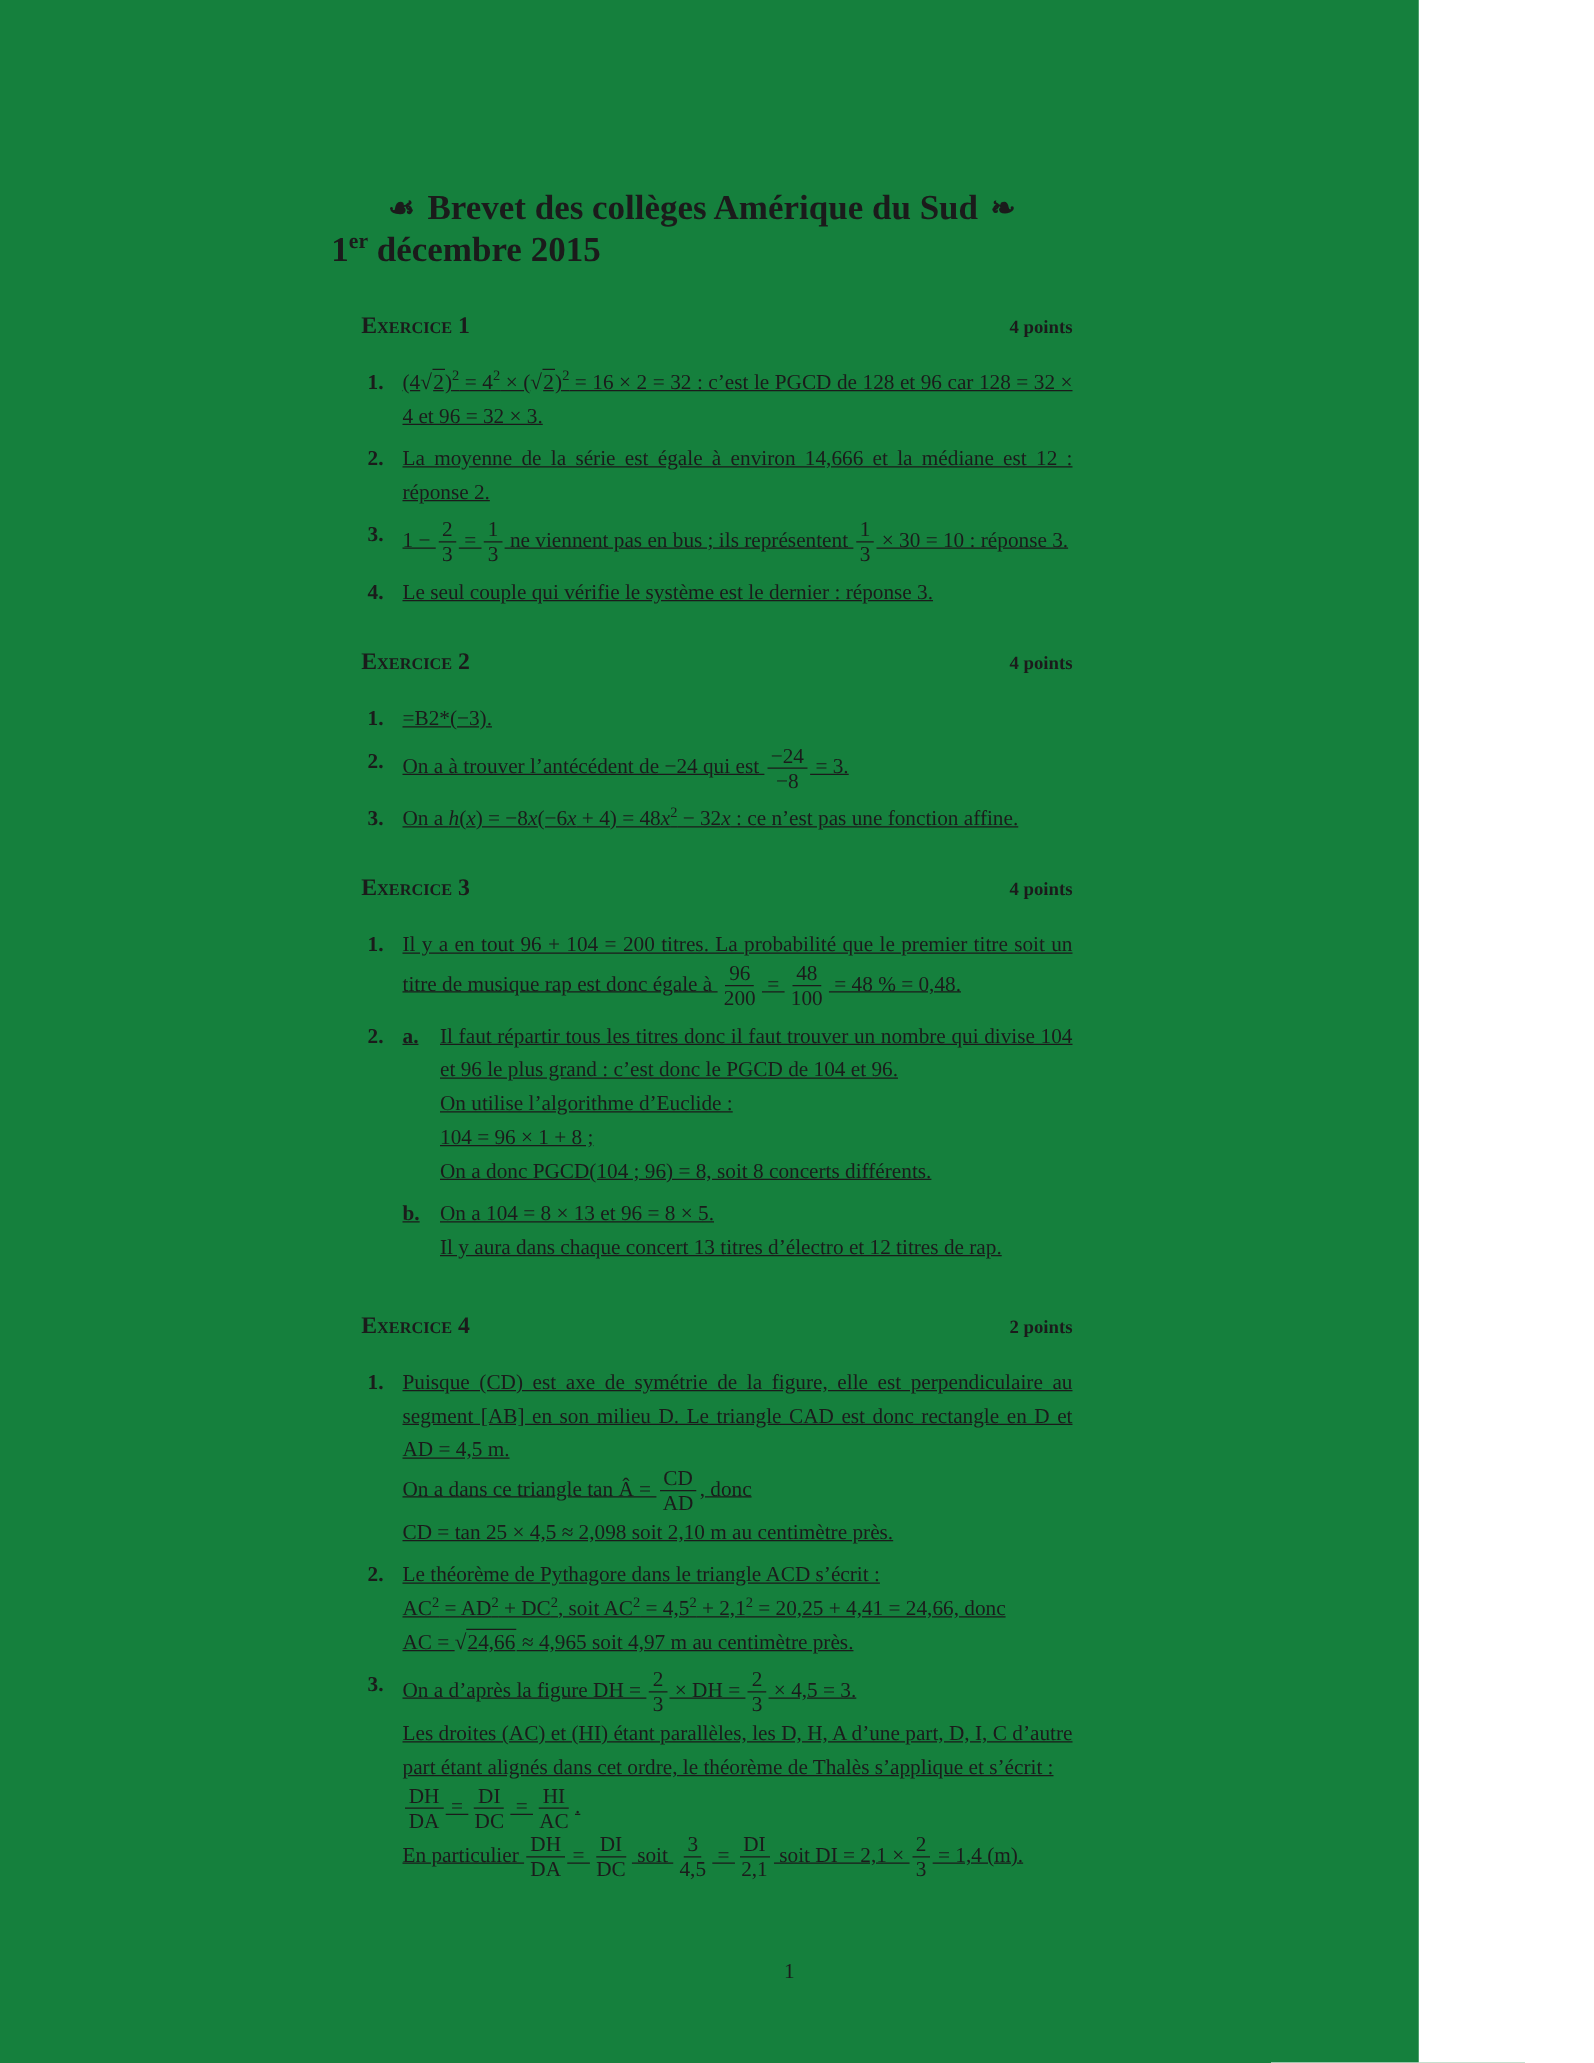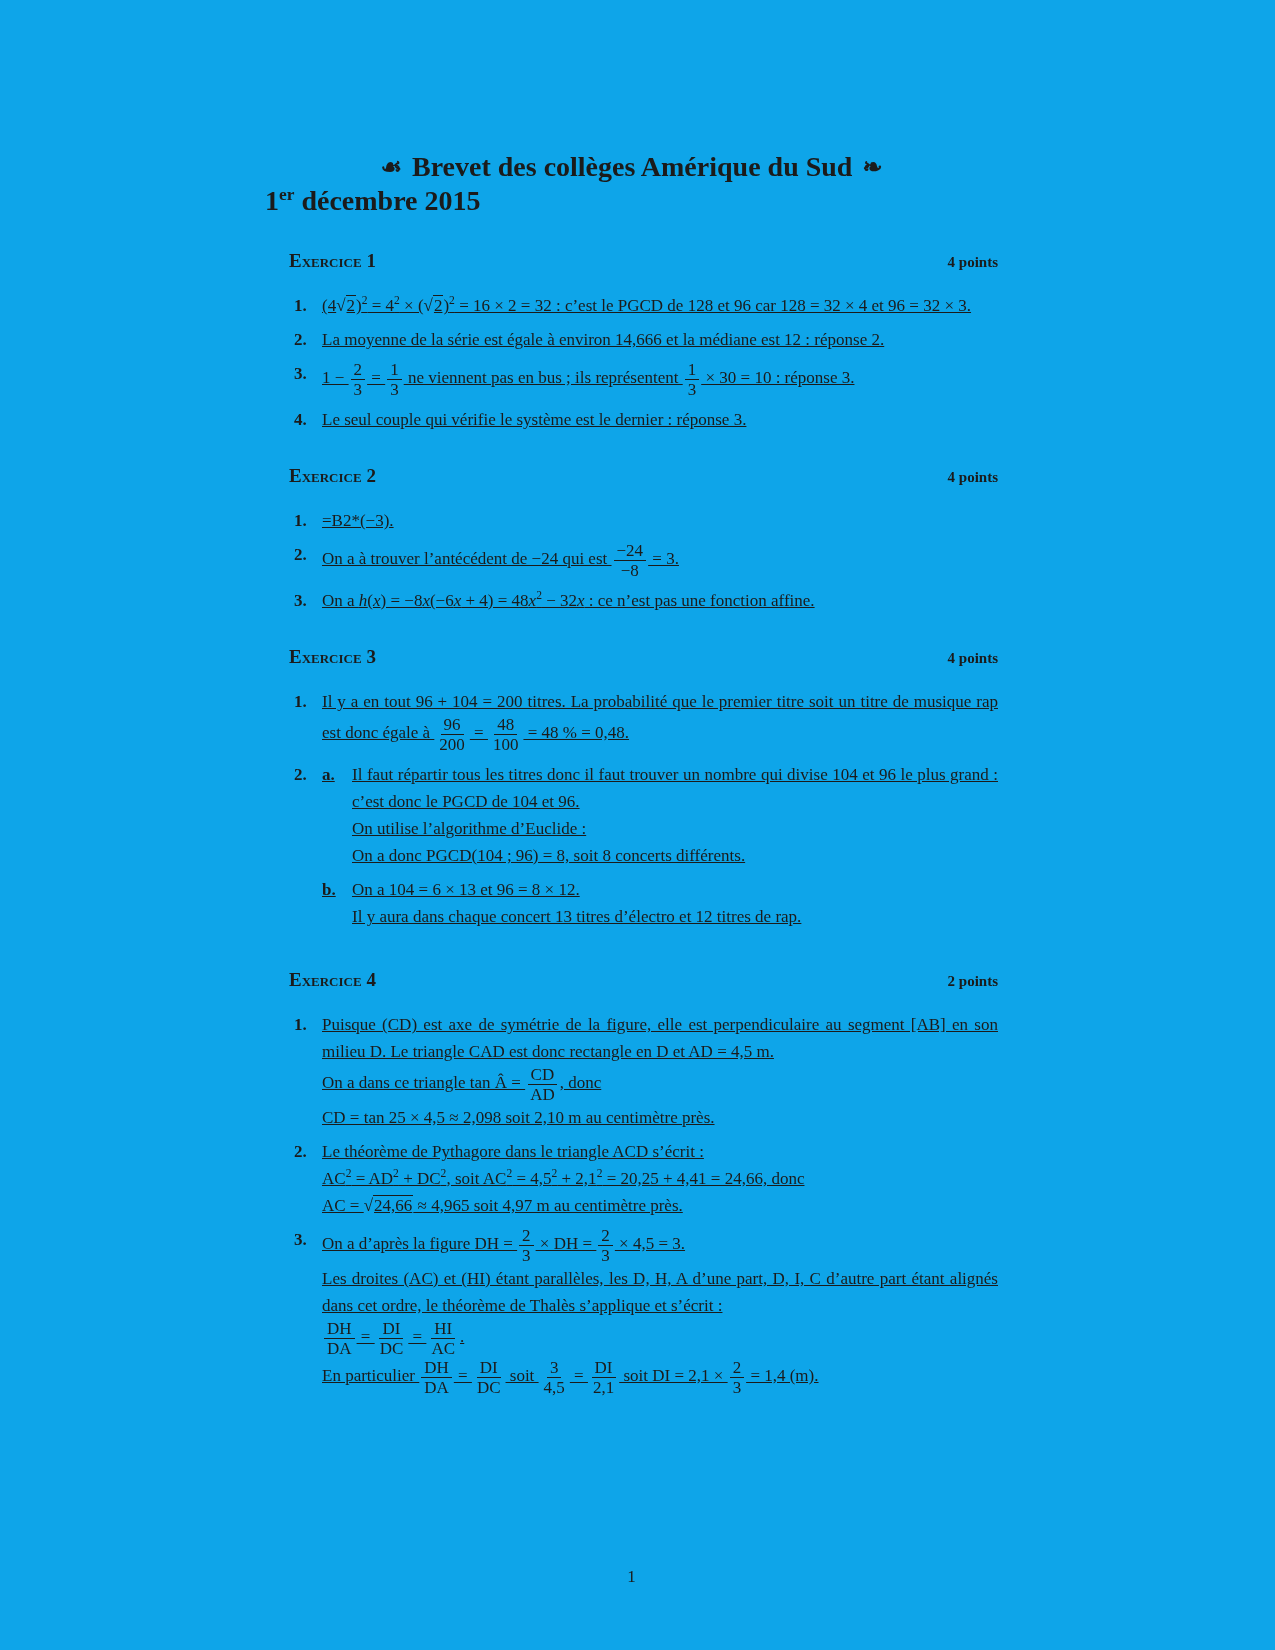--- a/index.html
+++ b/index.html
@@ -1,21 +1,21 @@
 <!DOCTYPE html>
 <html lang="fr"><head>
 <meta charset="utf-8">
 <style>
   html,body{margin:0;padding:0;background:#ffffff;}
   .page{
     position:relative;
-    width:1275px;height:1650px;
+    width:1135px;height:1650px;
     box-sizing:border-box;
     padding:150px 277px 0 265px;
-    background:#0ea5e9;
+    background:#15803d;
     color:#1b1b1b;
     font-family:"Liberation Serif","DejaVu Serif",serif;
     font-size:17px;
     line-height:27px;
     overflow:hidden;
   }
   .doc-title{
     font-weight:700;
     font-size:28px;
     line-height:34px;
@@ -189,28 +189,29 @@
   </div>
 
   <div class="item">
     <span class="item-label">2.</span>
     <div class="item-body">
   <div class="subitem">
     <span class="sub-label">a.</span>
     <div class="sub-body">
                   <div class="para">Il faut répartir tous les titres donc il faut trouver un nombre qui divise 104 et 96 le plus grand : c’est donc le PGCD de 104 et 96.</div>
                   <div class="para">On utilise l’algorithme d’Euclide :</div>
+                  <div class="para">104 = 96 × 1 + 8 ;</div>
                   <div class="para">On a donc PGCD(104 ; 96) = 8, soit 8 concerts différents.</div>
                 </div>
   </div>
 
   <div class="subitem">
     <span class="sub-label">b.</span>
     <div class="sub-body">
-                  <div class="para">On a 104 = 6 × 13 et 96 = 8 × 12.</div>
+                  <div class="para">On a 104 = 8 × 13 et 96 = 8 × 5.</div>
                   <div class="para">Il y aura dans chaque concert 13 titres d’électro et 12 titres de rap.</div>
                 </div>
   </div>
 </div>
   </div>
 </div>
   </section>
 
   <section class="exercise">
     <div class="ex-head">

